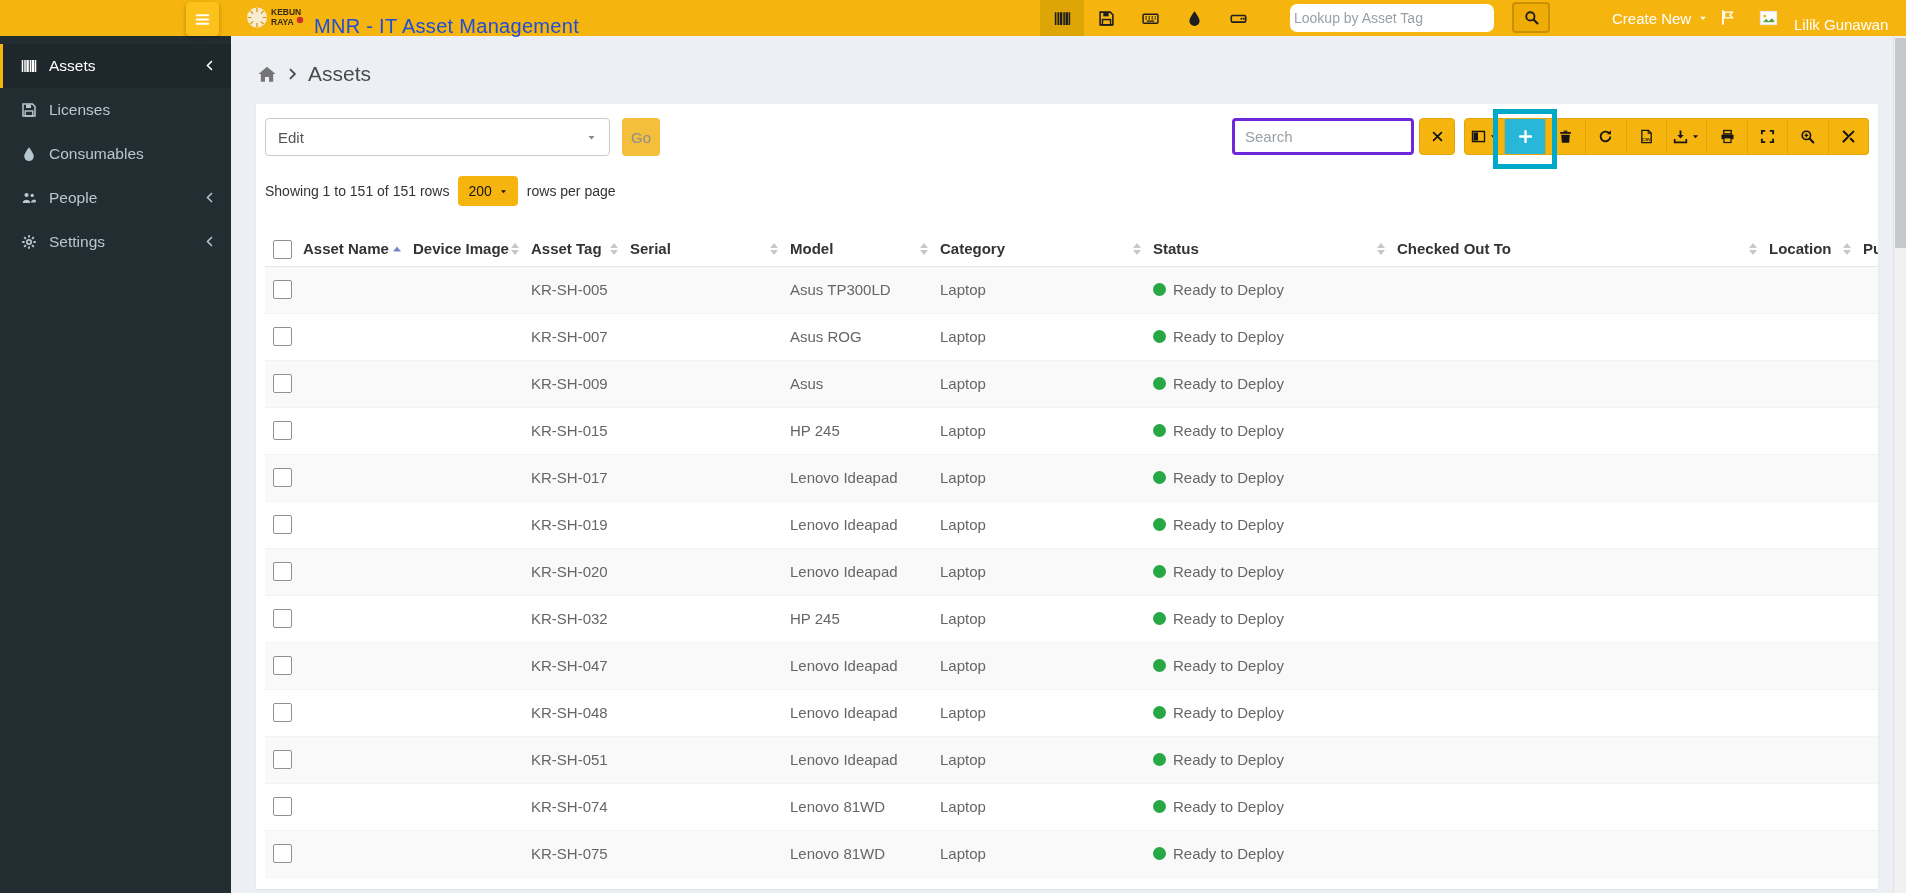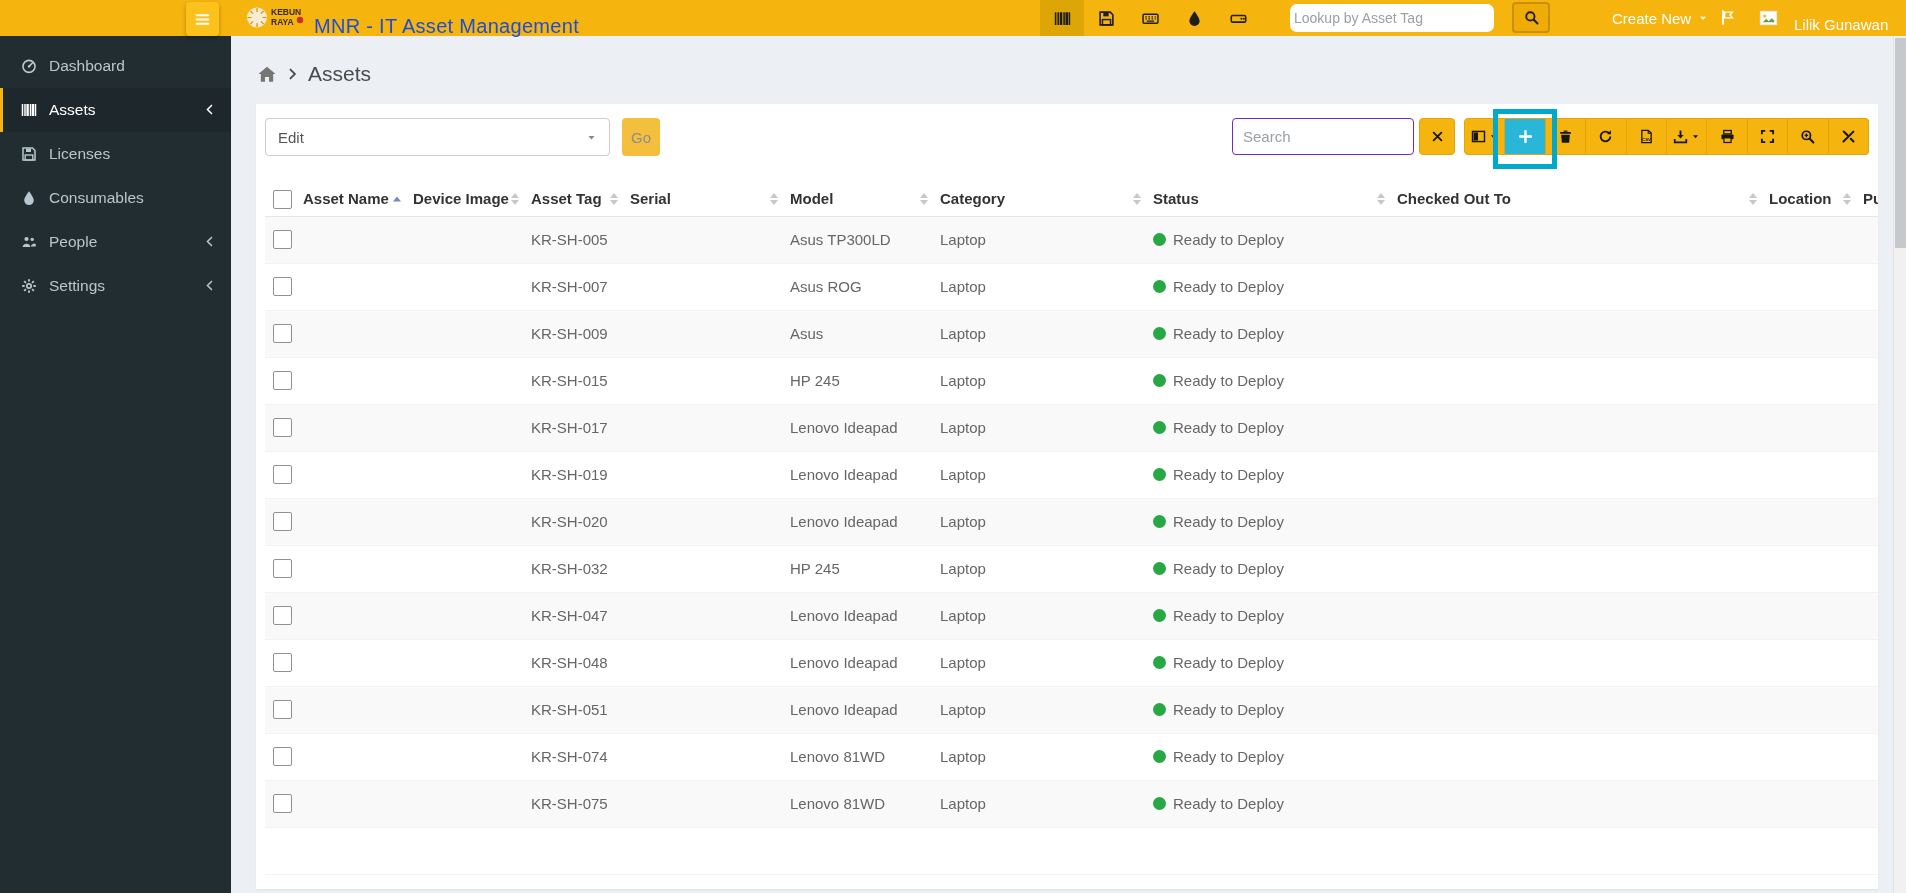--- a/index.html
+++ b/index.html
@@ -63,21 +63,21 @@
     padding:14px 9px 0 9px;overflow:hidden;position:relative;}
 
   .toolbar-row{display:flex;justify-content:space-between;align-items:flex-start;}
   .tb-left{display:flex;gap:12px;align-items:flex-start;}
   .bulk-select{width:345px;height:38px;border:1px solid #ccc;border-radius:4px;background:#fff;display:flex;align-items:center;
     padding:0 12px;font-size:15px;color:#555;position:relative;cursor:pointer;}
   .bulk-select .sel-caret{position:absolute;right:12px;color:#888;}
   .go-btn{width:38px;height:38px;border:none;border-radius:4px;background:var(--go-yellow);color:#8d8d8d;font-size:15px;
     font-family:"Liberation Sans",sans-serif;cursor:pointer;}
   .tb-right{display:flex;align-items:center;}
-  .tbl-search{width:182px;height:37px;border:1px solid #6d28d9;border-radius:4px;padding:0 10px;font-size:15px;color:#555;
+  .tbl-search{width:182px;height:37px;border:3px solid #6d28d9;border-radius:4px;padding:0 10px;font-size:15px;color:#555;
     font-family:"Liberation Sans",sans-serif;outline:none;}
   .tbl-search::placeholder{color:#9aa0a6;}
   .clear-btn{width:36px;height:37px;margin-left:5px;background:var(--btn-yellow);border:1px solid var(--btn-border);
     border-radius:4px;display:flex;align-items:center;justify-content:center;color:#111;cursor:pointer;}
   .btn-group{display:flex;width:405px;margin-left:9px;}
   .tbtn{flex:1;height:37px;background:var(--btn-yellow);border:1px solid var(--btn-border);border-left:none;
     display:flex;align-items:center;justify-content:center;gap:3px;color:#161616;cursor:pointer;position:relative;padding:0;}
   .tbtn:first-child{border-left:1px solid var(--btn-border);border-radius:4px 0 0 4px;}
   .tbtn:last-child{border-radius:0 4px 4px 0;}
   .tbtn.highlight{background:var(--highlight-cyan);color:#fff;}
@@ -206,30 +206,20 @@
     <span>
         <svg class="caret-sm" viewBox="0 0 16 16">
           <path d="M3.5 5.8h9L8 11z" fill="currentColor"></path>
         </svg>
       </span>
   </div>
 </header>
 
 <aside class="sidebar">
   <nav>
-      <div class="side-item">
-        <span class="si-icon">
-          <svg width="16" height="16" viewBox="0 0 16 16">
-            <circle cx="8" cy="8.4" r="6" fill="none" stroke="currentColor" stroke-width="1.6"></circle>
-            <path d="M8 8.4L11.4 5" stroke="currentColor" stroke-width="1.6" stroke-linecap="round" fill="none"></path>
-            <circle cx="8" cy="8.4" r="1.2" fill="currentColor"></circle>
-          </svg>
-        </span>
-        <span>Dashboard</span>
-      </div>
       <div class="side-item active">
         <span class="si-icon">
           <svg width="16" height="16" viewBox="0 0 16 16">
             <path d="M1.5 2v12M4 2v12M9.5 2v12M14.5 2v12" stroke="currentColor" stroke-width="1.5" fill="none"></path>
             <path d="M6.6 2v12M12 2v12" stroke="currentColor" stroke-width="2.4" fill="none"></path>
           </svg>
         </span>
         <span>Assets</span>
         <span class="si-chev">
           <svg width="13" height="13" viewBox="0 0 16 16">
@@ -418,20 +408,32 @@
               <span>
                 <svg width="15" height="15" viewBox="0 0 16 16">
                   <path d="M2.6 13.4L13.2 2.8M2.9 2.7l3.8 3.8M13.3 13.3l-2.9-2.9" stroke="currentColor" stroke-width="2.2" stroke-linecap="round" fill="none"></path>
                 </svg>
               </span>
             </button>
           </div>
       </div>
     </div>
 
+    <div class="showing-row">
+      <span>Showing 1 to 151 of 151 rows</span>
+      <button class="pagesize-btn">
+        <span>200</span>
+        <span>
+            <svg width="9" height="9" viewBox="0 0 16 16">
+              <path d="M3.5 5.8h9L8 11z" fill="currentColor"></path>
+            </svg>
+          </span>
+      </button>
+      <span>rows per page</span>
+    </div>
 
     <table class="assets">
       <colgroup>
           <col style="width: 30px;">
           <col style="width: 110px;">
           <col style="width: 118px;">
           <col style="width: 99px;">
           <col style="width: 160px;">
           <col style="width: 150px;">
           <col style="width: 213px;">

